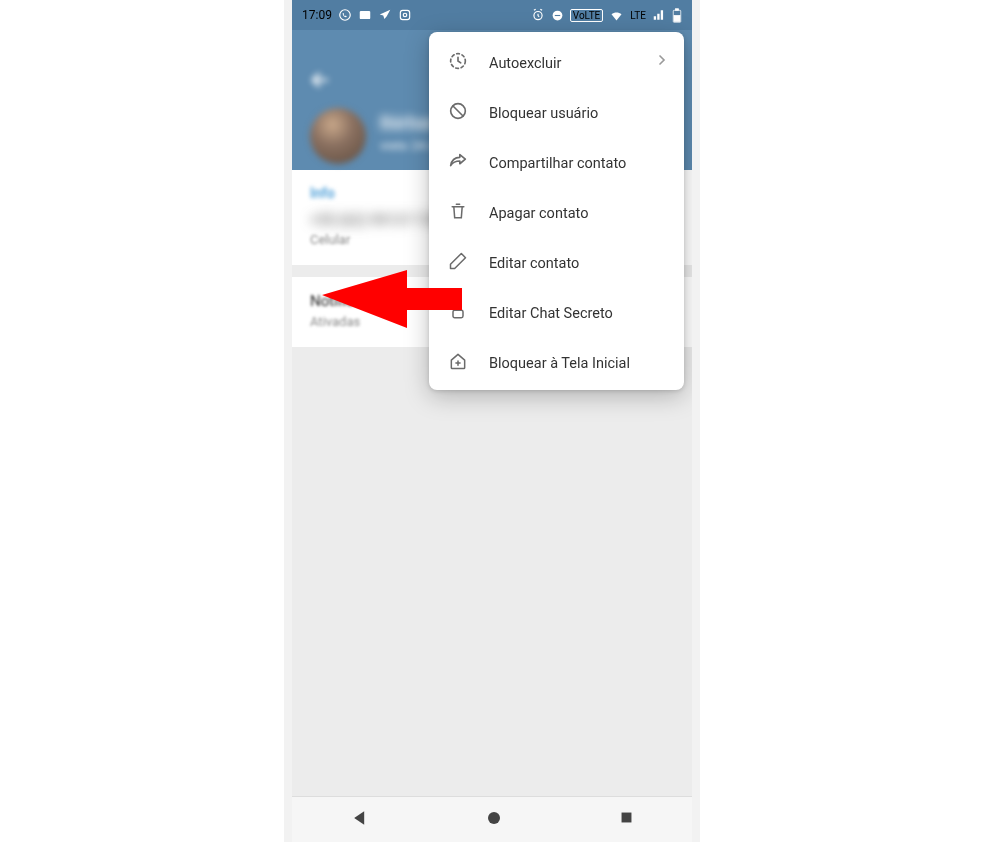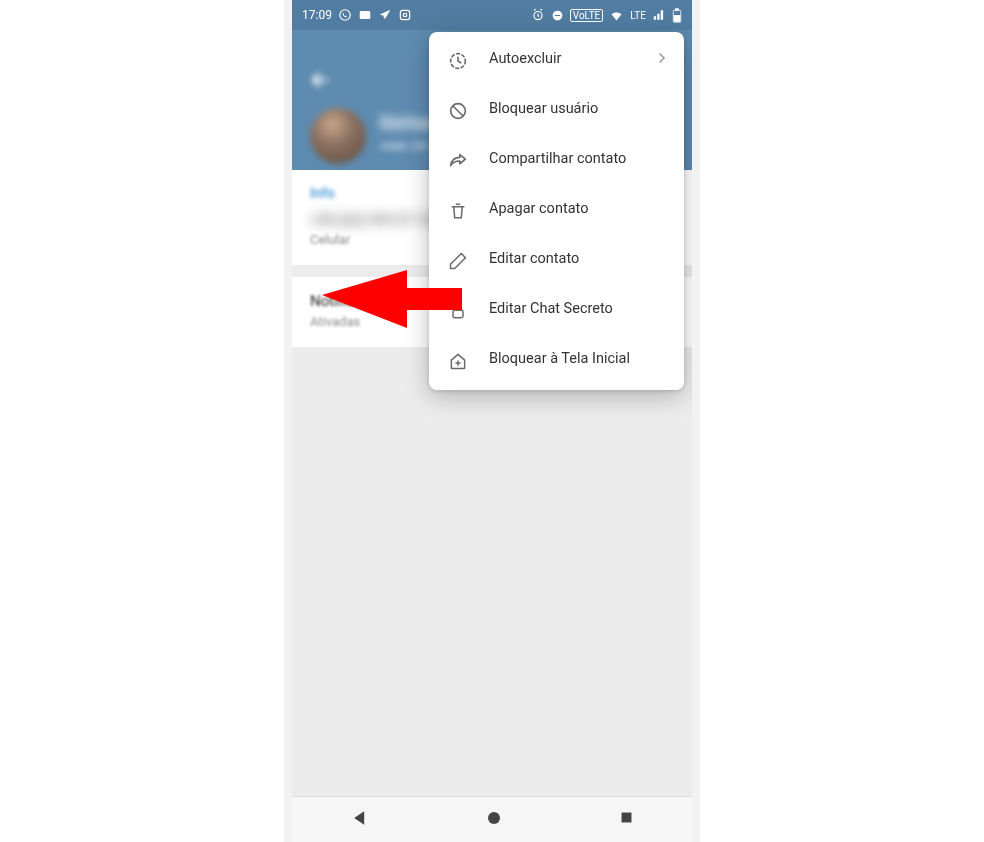--- a/index.html
+++ b/index.html
@@ -1,20 +1,20 @@
 <!DOCTYPE html>
 <html><head>
   <meta charset="utf-8">
   <style>
     * { margin: 0; padding: 0; box-sizing: border-box; font-family: Roboto, -apple-system, sans-serif; }
     body { background: #fff; display: flex; justify-content: center; align-items: flex-start; }
     .frame { width: 400px; height: 842px; background: #ececec; position: relative; box-shadow: 0 0 0 8px rgba(0,0,0,0.05); overflow: hidden; }
 
     .statusbar {
-      height: 26px; background: #517da2; color: #ffffff;
+      height: 26px; background: #517da2; color: #000000;
       display: flex; align-items: center; justify-content: space-between;
       padding: 15px 10px; font-size: 12px;
     }
     .statusbar .left, .statusbar .right { display: flex; align-items: center; gap: 6px; }
     .statusbar .right svg, .statusbar .left svg { display: block; }
 
     .header {
       background: #5e8bb0; height: 140px; position: relative;
       filter: blur(0);
     }
@@ -52,21 +52,21 @@
     .notif-value { color: #8a8a8a; font-size: 13px; filter: blur(1.5px); }
 
     
     .menu {
       position: absolute; top: 32px; right: 8px; width: 255px;
       background: #fff; border-radius: 8px;
       box-shadow: 0 6px 24px rgba(0,0,0,0.25), 0 1px 4px rgba(0,0,0,0.15);
       z-index: 20; padding: 4px 0;
     }
     .menu-item {
-      display: flex; align-items: flex-start; gap: 20px;
+      display: flex; align-items: flex-end; gap: 20px;
       padding: 14px 18px; font-size: 14.5px; color: #333;
       cursor: pointer; position: relative;
     }
     .menu-icon { width: 22px; height: 22px; color: #6b6b6b; flex-shrink: 0; display: flex; align-items: center; justify-content: center; }
     .menu-chevron { position: absolute; right: 14px; color: #9a9a9a; }
 
     
     .red-arrow {
       position: absolute; left: 30px; top: 260px; z-index: 30;
       pointer-events: none;

